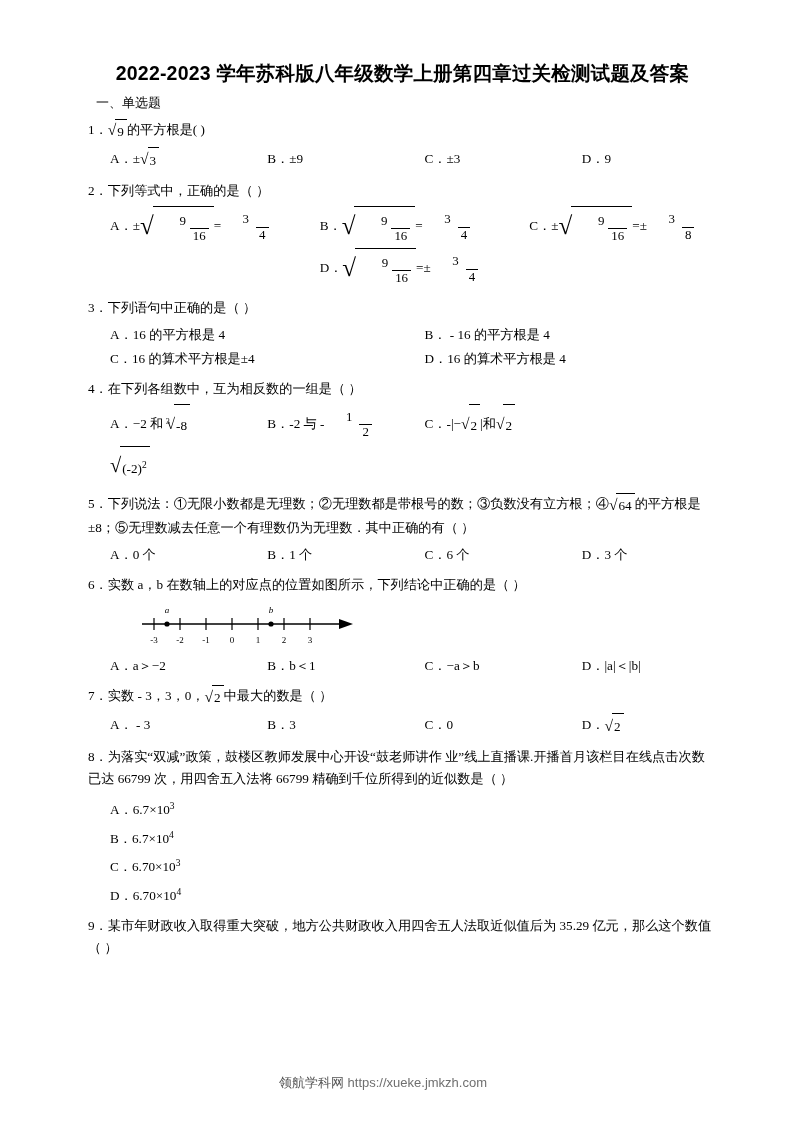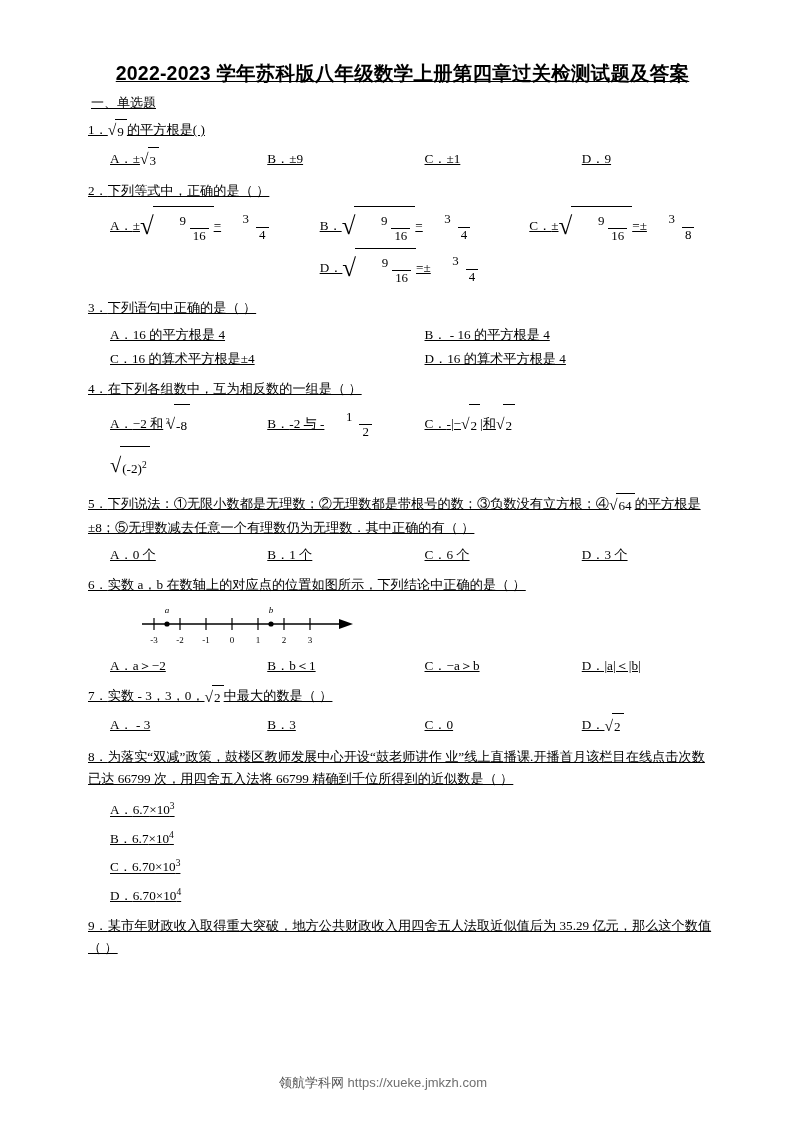--- a/index.html
+++ b/index.html
@@ -14,35 +14,34 @@
     font-family: "Liberation Serif", serif;
     color: #000;
   }
   .page {
     position: absolute;
     left: 0; top: 0;
     width: 793px;
     height: 920px;
     box-sizing: border-box;
     padding: 58px 76px 0 88px;
-    text-decoration: underline;
   }
   h1.doc-title {
     font-family: "Liberation Sans", sans-serif;
     font-size: 19.5px;
     font-weight: bold;
     line-height: 30px;
     text-align: center;
     margin: 0 0 6px 0;
     letter-spacing: 0.2px;
   }
   .section-head {
     font-size: 13px;
     font-family: "Liberation Sans", sans-serif;
-    margin: 6px 0 6px 3px;
+    margin: 6px 0 6px 8px;
   }
   .q {
     font-size: 13.2px;
     line-height: 22px;
     margin: 7px 0 0 0;
   }
   .q-stem {
     text-indent: 0;
   }
   .opts {
@@ -126,21 +125,21 @@
 
   <div class="section-head">一、单选题</div>
 
   <div class="q">
     <div class="q-stem">
       <span>1．</span><span class="rad"><span class="sign">√</span><span class="body">9</span></span><span>的平方根是(      )</span>
     </div>
     <div class="opts cols4">
       <div class="opt"><span>A．±</span><span class="rad"><span class="sign">√</span><span class="body">3</span></span></div>
       <div class="opt">B．±9</div>
-      <div class="opt">C．±1</div>
+      <div class="opt">C．±3</div>
       <div class="opt">D．9</div>
     </div>
   </div>
 
   <div class="q">
     <div class="q-stem">
       <span>2．</span><span>下列等式中，正确的是（      ）</span>
     </div>
     <div class="opts cols3" style="display:flex;flex-wrap:wrap;">
       <div class="opt tall" style="width:33.33%">

